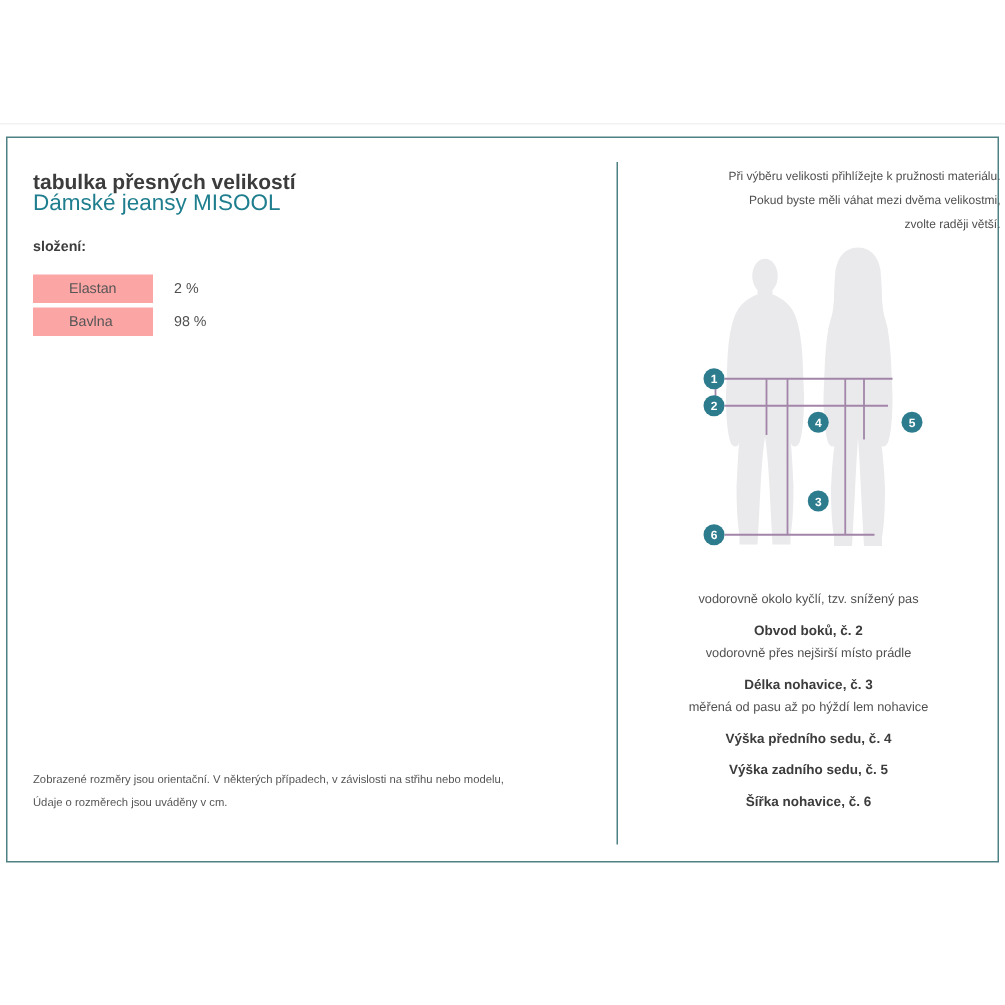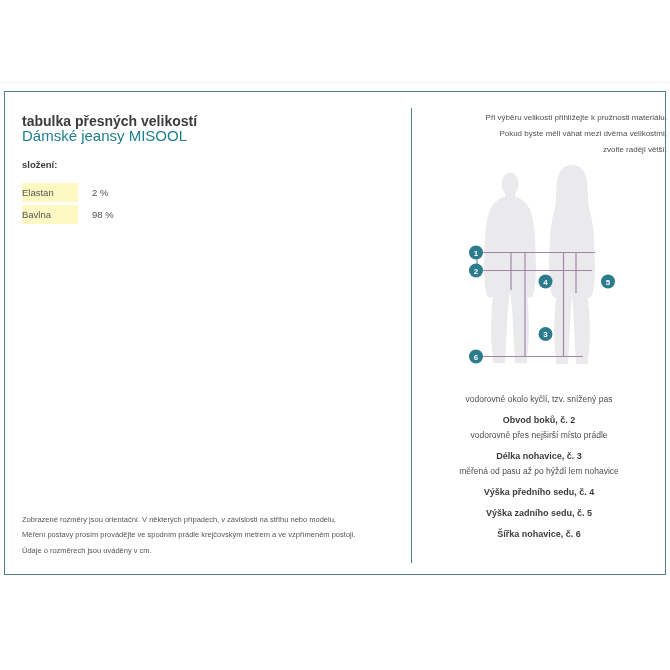--- a/index.html
+++ b/index.html
@@ -12,22 +12,22 @@
   .chart-box { position:absolute; left:4px; top:91px; width:662px; height:484px;
                border:1px solid #4e8184; background:#fff; }
   .divider { position:absolute; left:406px; top:16px; width:1px; height:455px; background:#4e8184; }
 
   
   .subtitle { position:absolute; left:22px; top:113px; font-size:14px; font-weight:bold; color:#3c3c3c; }
   .title { position:absolute; left:22px; top:127px; font-size:15px; font-weight:normal; color:#1f7e8e; }
   .comp-heading { position:absolute; left:22px; top:159px; font-size:9.5px; font-weight:bold; color:#3c3c3c; }
   .comp-table { position:absolute; left:22px; top:183px; width:240px; }
   .comp-row { display:flex; align-items:center; margin-bottom:3px; }
-  .comp-label { width:56px; height:19px; line-height:19px; padding-left:0;
-                background:#fef9c3; font-size:9.5px; color:#555; }
+  .comp-label { width:80px; height:19px; line-height:19px; padding-left:24px;
+                background:#fca5a5; font-size:9.5px; color:#555; }
   .comp-value { margin-left:14px; font-size:9.5px; line-height:19px; color:#4f4f4f; }
   .notes { position:absolute; left:22px; top:512px; width:380px; font-size:7.5px;
            line-height:15.3px; color:#555; }
 
   
   .intro { position:absolute; left:411px; top:110px; width:256px; text-align:right;
            font-size:8px; line-height:16px; color:#4f4f4f; }
   .diagram { position:absolute; left:466px; top:160px; width:152px; height:220px; }
   .silhouette { fill:#eaeaed; }
   .mline { stroke:#a285a8; stroke-width:1.2; fill:none; }
@@ -59,21 +59,20 @@
       <div class="comp-value">2 %</div>
     </div>
     <div class="comp-row">
       <div class="comp-label">Bavlna</div>
       <div class="comp-value">98 %</div>
     </div>
   </div>
 
   <div class="notes">
     <div>Zobrazené rozměry jsou orientační. V některých případech, v závislosti na střihu nebo modelu,</div>
-    <div>Měření postavy prosím provádějte ve spodním prádle krejčovským metrem a ve vzpřímeném postoji.</div>
     <div>Údaje o rozměrech jsou uváděny v cm.</div>
   </div>
 
   <div class="intro">
     <div>Při výběru velikosti přihlížejte k pružnosti materiálu.</div>
     <div>Pokud byste měli váhat mezi dvěma velikostmi,</div>
     <div>zvolte raději větší.</div>
   </div>
 
   <svg class="diagram" viewBox="466 160 152 220" xmlns="http://www.w3.org/2000/svg">

